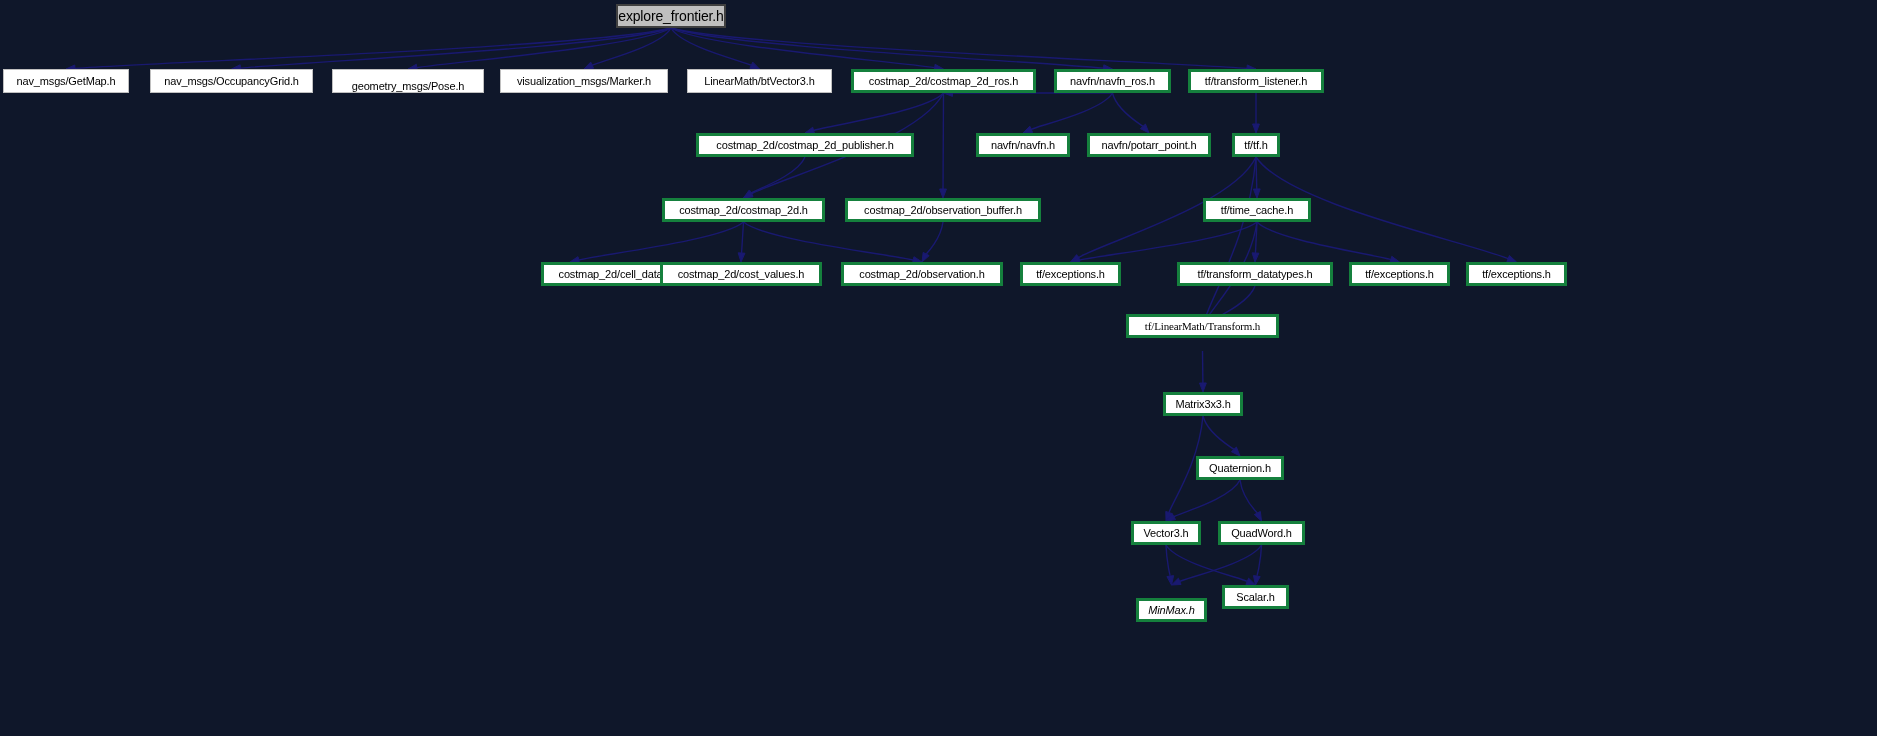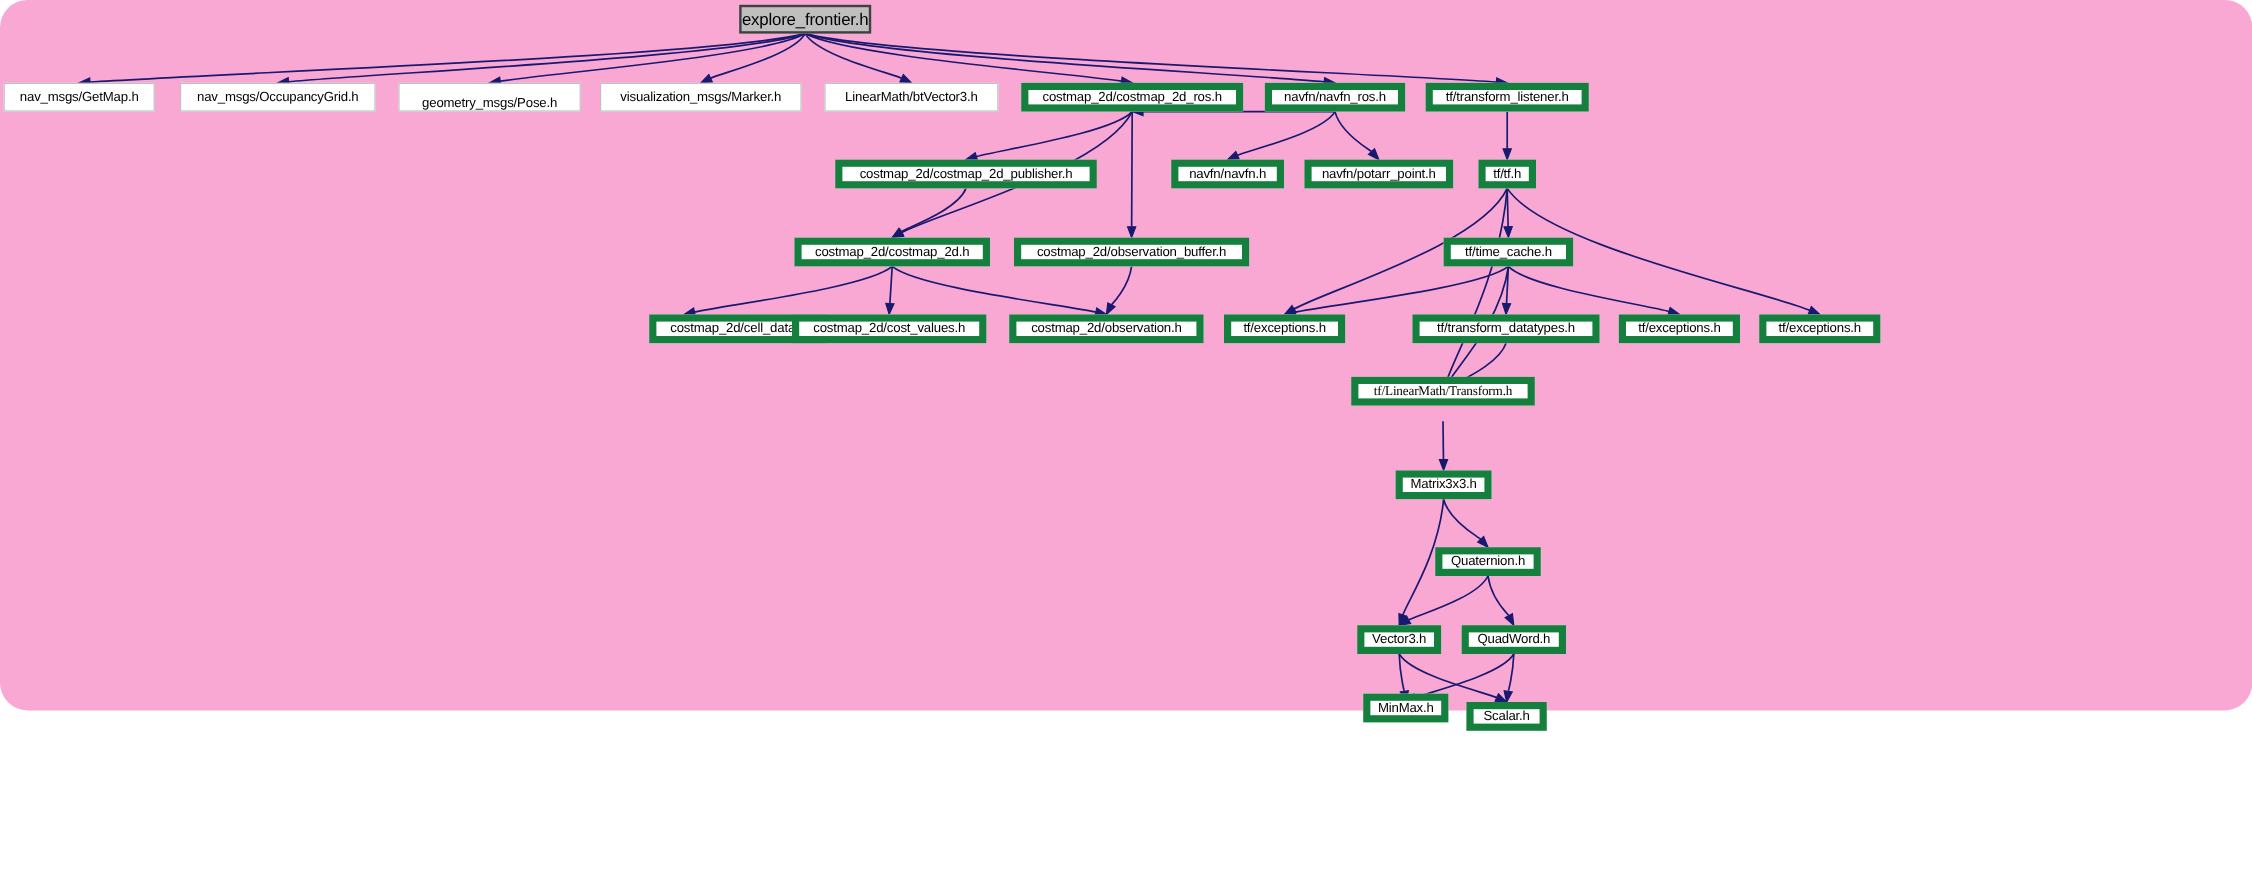--- a/index.html
+++ b/index.html
@@ -9,23 +9,22 @@
   }
   body {
     width: 1877px;
     height: 736px;
     font-family: "Liberation Sans", "DejaVu Sans", sans-serif;
     overflow: hidden;
   }
   #graph-root {
     position: relative;
     width: 1877px;
-    height: 592px;
-    background: #f9a8d4;
-    border-radius: 23px;
+    height: 736px;
+    background: #0f172a;
   }
   #graph-svg {
     position: absolute;
     top: 0;
     left: 0;
     width: 1877px;
     height: 736px;
   }
   .edge-path {
     fill: none;
@@ -50,21 +49,21 @@
     white-space: nowrap;
     letter-spacing: -0.15px;
     line-height: 1;
   }
   .gnode.root {
     background: #bfbfbf;
     border: 2px solid #404040;
     font-size: 14px;
   }
   .gnode.strong {
-    border: 6px solid #15803d;
+    border: 3px solid #15803d;
   }
   .gnode.weak {
     border: 1px solid #c0c0c0;
   }
   .gnode .nlabel {
     pointer-events: none;
   }
 </style>
 </head>
 <body>
@@ -226,20 +225,20 @@
       </div>
       <div class="gnode strong" style="left: 1196px; top: 456px; width: 88px; height: 24px;">
         <span class="nlabel">Quaternion.h</span>
       </div>
       <div class="gnode strong" style="left: 1131px; top: 521px; width: 70px; height: 24px;">
         <span class="nlabel">Vector3.h</span>
       </div>
       <div class="gnode strong" style="left: 1218px; top: 521px; width: 87px; height: 24px;">
         <span class="nlabel">QuadWord.h</span>
       </div>
-      <div class="gnode strong" style="left: 1136px; top: 578px; width: 71px; height: 24px;">
+      <div class="gnode strong" style="left: 1136px; top: 598px; width: 71px; height: 24px; font-style: italic;">
         <span class="nlabel">MinMax.h</span>
       </div>
       <div class="gnode strong" style="left: 1222px; top: 585px; width: 67px; height: 24px;">
         <span class="nlabel">Scalar.h</span>
       </div>
     </div>
 </div>
 
 </body></html>

